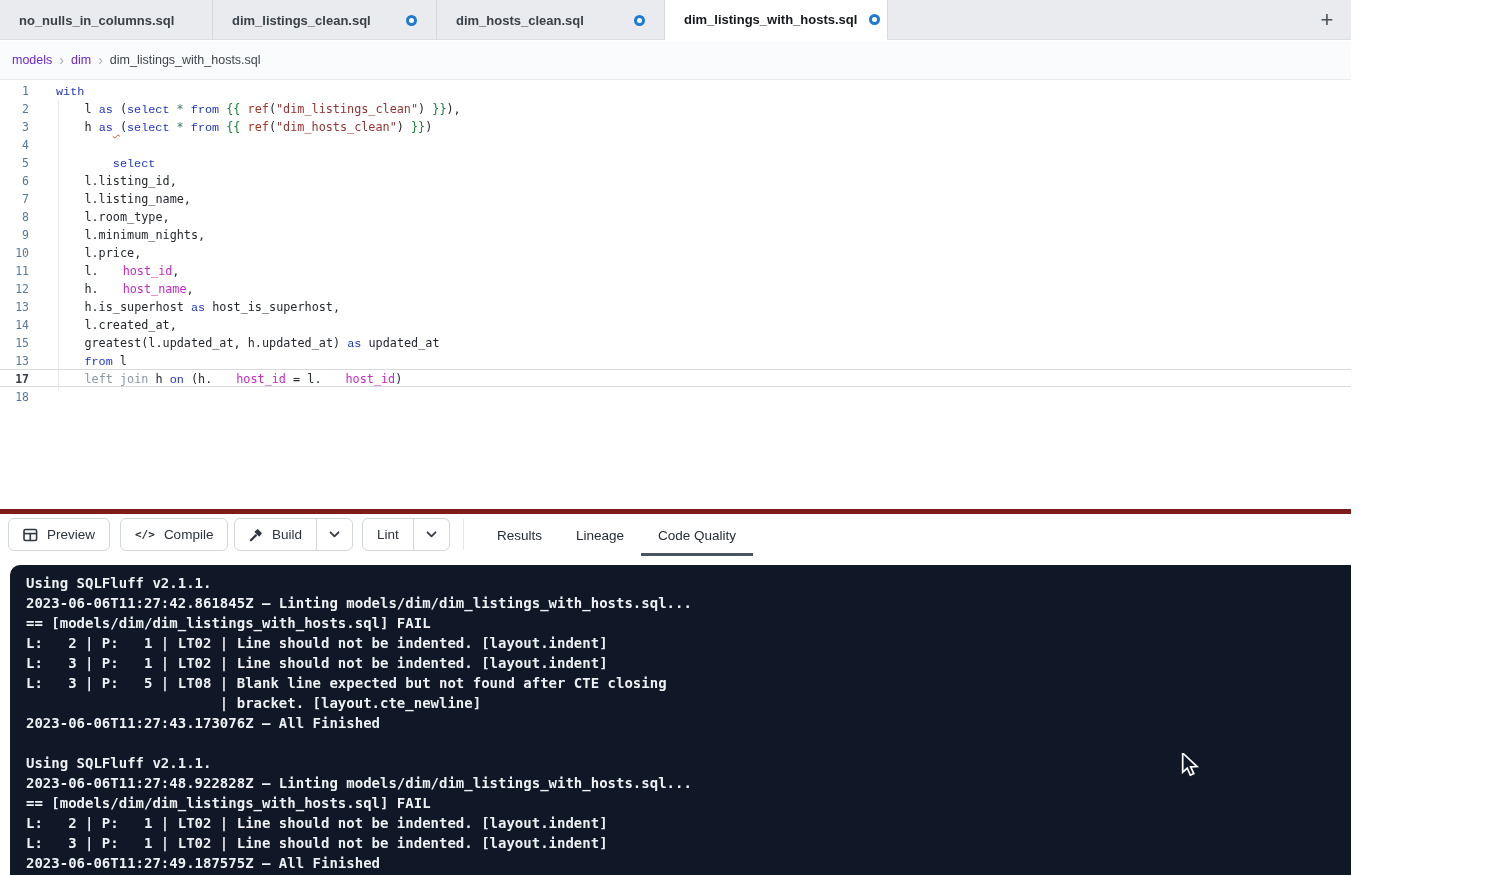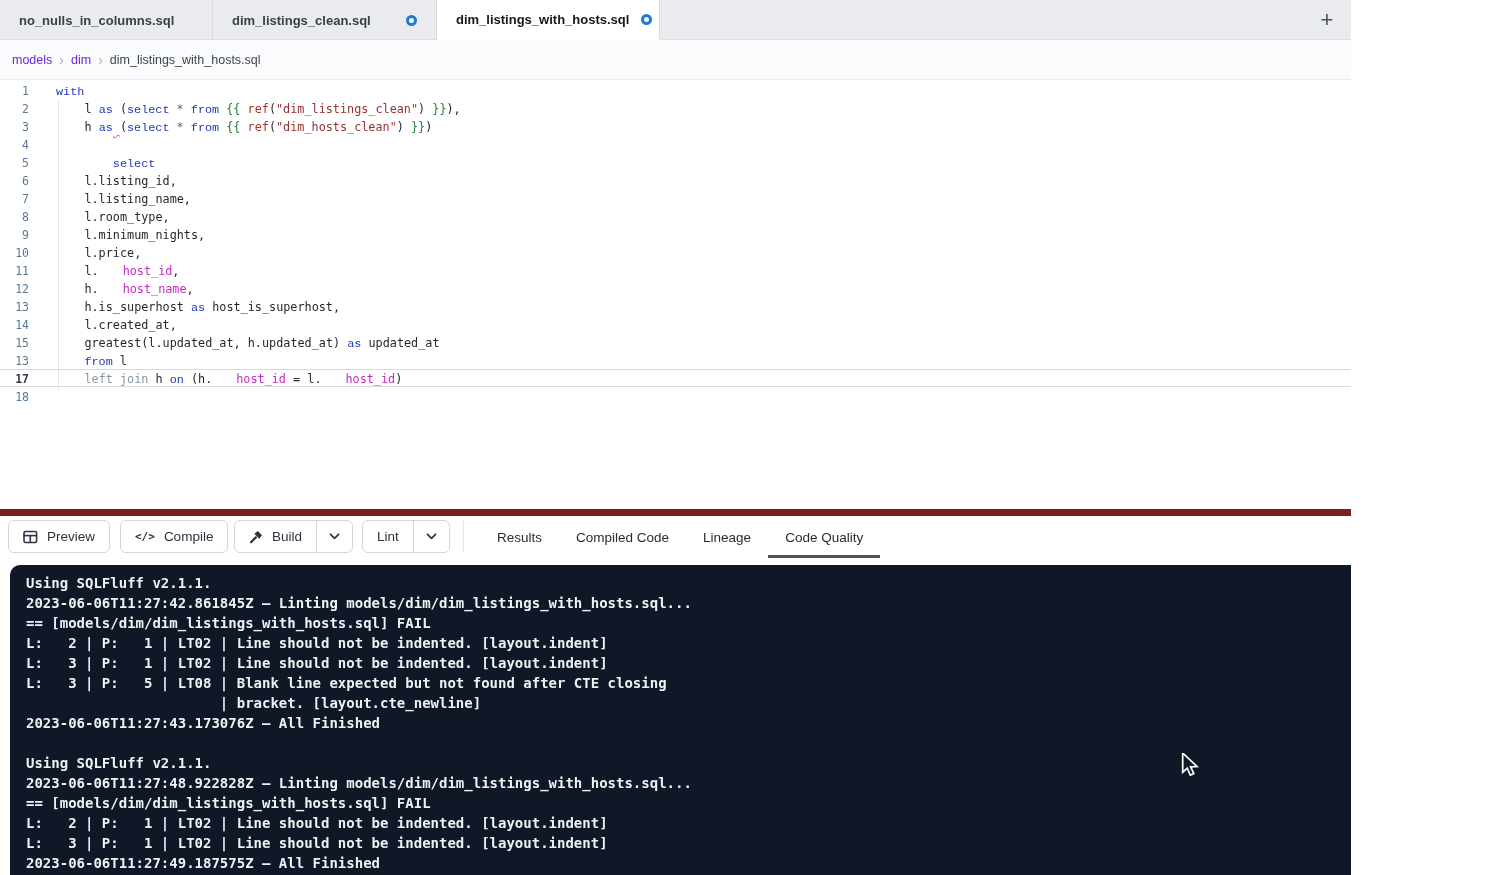--- a/index.html
+++ b/index.html
@@ -69,21 +69,21 @@
   
   #minimap { position:absolute; left:1388px; top:5px; width:70px; height:130px; }
   #minimap-highlight { position:absolute; left:0; height:5.4px; background:#ecc493; width:70px; }
   .mm-row { position:absolute; left:0; height:2px; width:70px; }
   .mm-seg { position:absolute; top:0; height:2px; }
   
   #anno-lane { position:absolute; left:1496px; top:0; width:15px; height:429px; background:#fff; border-left:1px solid #eceef0; }
   #anno-warn { position:absolute; left:1497px; top:20px; width:10px; height:11px; background:#9c851e; }
   #anno-dash { position:absolute; left:1494px; top:166px; width:17px; height:5px; background:#4d555e; }
   
-  #toolbar { position:absolute; left:0; top:509px; width:1511px; height:42px; background:#fff; border-top:7px solid #7f1d1d; }
+  #toolbar { position:absolute; left:0; top:509px; width:1511px; height:42px; background:#fff; border-top:5px solid #7f1d1d; }
   .tbtn {
     position:absolute; top:4px; height:33px; background:#fff; border:1px solid #d3d7db;
     border-radius:6px; display:flex; align-items:center; color:#2c333c;
     font-size:13.5px; font-weight:500; cursor:pointer;
   }
   .tbtn .main { display:flex; align-items:center; gap:9px; padding:0 14px; height:100%; }
   .tbtn .chev { width:36px; height:100%; display:flex; align-items:center; justify-content:center; border-left:1px solid #d3d7db; }
   .glyph-code { font-family:"DejaVu Sans Mono", monospace; font-size:11px; font-weight:700; color:#2c333c; }
   #tb-sep { position:absolute; left:463px; top:5px; width:1px; height:31px; background:#e4e6e9; }
   #result-tabs { position:absolute; left:480px; top:0; height:42px; display:flex; }
@@ -121,20 +121,24 @@
 <body>
 
 <div id="app">
 
   <div id="tabbar">
       <div class="tab" style="width: 213px;">
         <span>no_nulls_in_columns.sql</span>
       </div>
       <div class="tab" style="width: 224px;">
         <span>dim_listings_clean.sql</span>
+        <span class="mod-dot"></span>
+      </div>
+      <div class="tab" style="width: 228px;">
+        <span>dim_hosts_clean.sql</span>
         <span class="mod-dot"></span>
       </div>
       <div class="tab active" style="width: 223px;">
         <span>dim_listings_with_hosts.sql</span>
         <span class="mod-dot"></span>
       </div>
     </div>
   <div id="new-tab-btn">+</div>
 
   <div id="crumbbar">
@@ -352,21 +356,20 @@
           <span class="chev">
             <svg width="11" height="7" viewBox="0 0 11 7">
               <path d="M1.5 1.3 L5.5 5.4 L9.5 1.3" fill="none" stroke="#343c46" stroke-width="1.8" stroke-linecap="round" stroke-linejoin="round"></path>
             </svg>
           </span>
         </div>
       </div>
     <div id="tb-sep"></div>
     <div id="result-tabs">
         <div class="rtab">Results</div>
-        <div class="rtab">Compiled Code</div>
         <div class="rtab">Lineage</div>
         <div class="rtab active">Code Quality</div>
       </div>
   </div>
 
   <div id="terminal">
     <div id="term-body"><div>Using SQLFluff v2.1.1.</div><div>2023-06-06T11:27:42.861845Z — Linting models/dim/dim_listings_with_hosts.sql...</div><div>== [models/dim/dim_listings_with_hosts.sql] FAIL</div><div>L:   2 | P:   1 | LT02 | Line should not be indented. [layout.indent]</div><div>L:   3 | P:   1 | LT02 | Line should not be indented. [layout.indent]</div><div>L:   3 | P:   5 | LT08 | Blank line expected but not found after CTE closing</div><div>                       | bracket. [layout.cte_newline]</div><div>2023-06-06T11:27:43.173076Z — All Finished</div><div>&nbsp;</div><div>Using SQLFluff v2.1.1.</div><div>2023-06-06T11:27:48.922828Z — Linting models/dim/dim_listings_with_hosts.sql...</div><div>== [models/dim/dim_listings_with_hosts.sql] FAIL</div><div>L:   2 | P:   1 | LT02 | Line should not be indented. [layout.indent]</div><div>L:   3 | P:   1 | LT02 | Line should not be indented. [layout.indent]</div><div>2023-06-06T11:27:49.187575Z — All Finished</div></div>
     <div id="config-btn">
       <span class="glyph-code">&lt;/&gt;</span>
       <span>Config</span>

